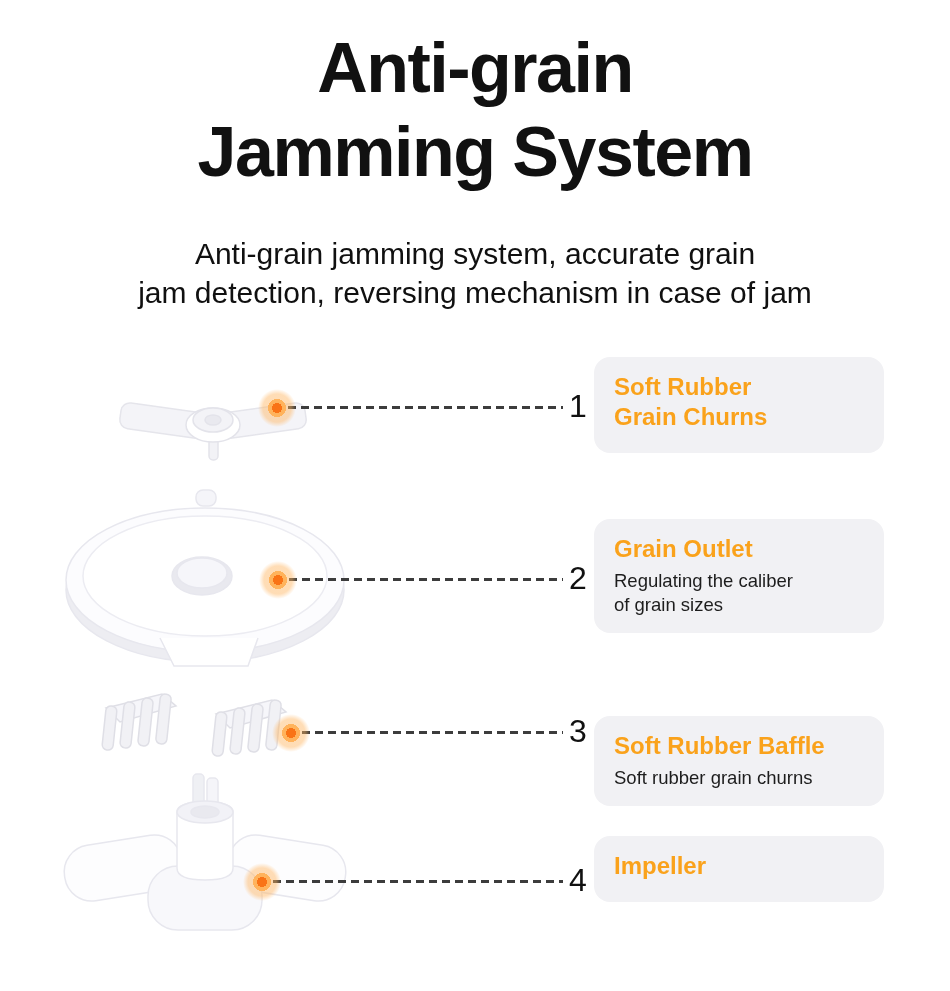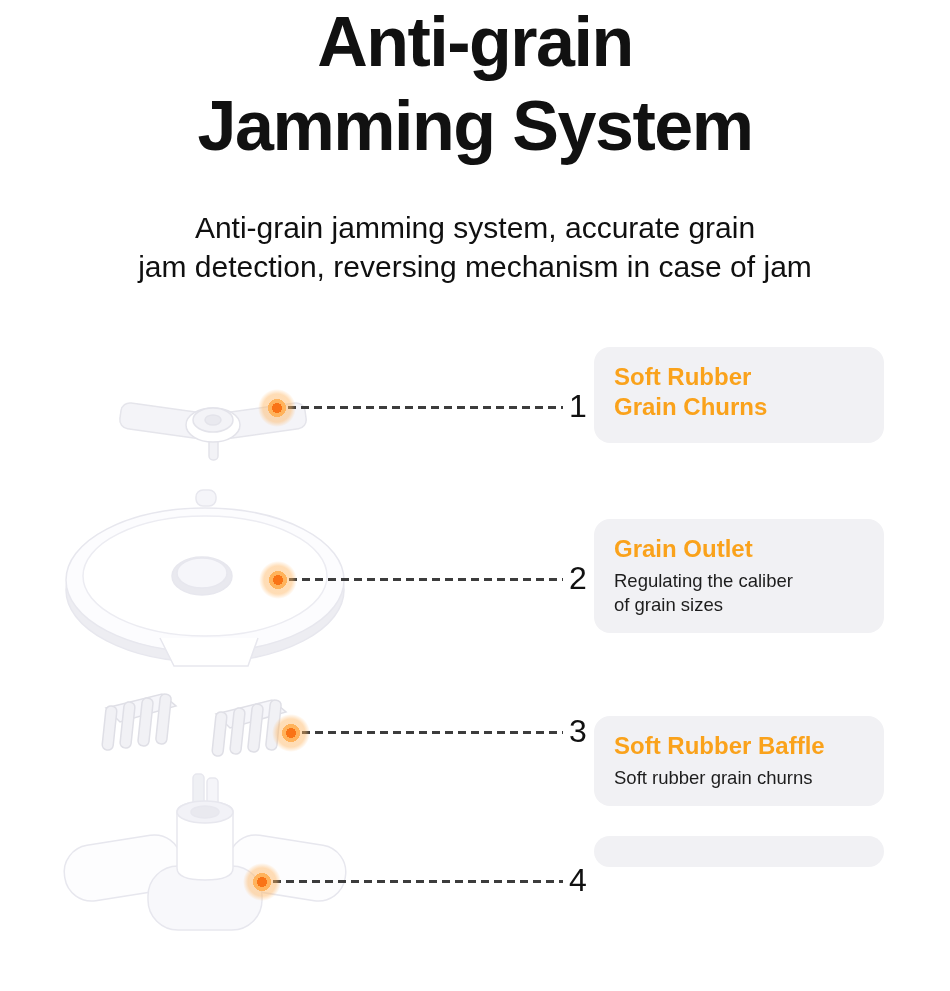--- a/index.html
+++ b/index.html
@@ -6,20 +6,21 @@
   .stage{
     position:relative;
     width:950px;height:991px;
     margin:0 auto;
     background:#ffffff;
     font-family:"Liberation Sans","DejaVu Sans",sans-serif;
     overflow:hidden;
   }
   .title{
     margin:0;
+    padding-top:26px;
     text-align:center;
     font-size:70px;
     line-height:1.2;
     font-weight:bold;
     letter-spacing:-1.5px;
     color:var(--text,#111111);
     white-space:pre-line;
   }
   .subtitle{
     margin:40px auto 0;
@@ -76,21 +77,21 @@
 
   .card{
     position:absolute;
     left:594px;width:290px;
     box-sizing:border-box;
     background:var(--card-bg,#F1F1F4);
     border-radius:16px;
     padding:15px 20px 16px;
     z-index:2;
   }
-  .c1{top:347px;}
+  .c1{top:357px;}
   .c2{top:519px;}
   .c3{top:716px;}
   .c4{top:836px;}
   .card-title{
     font-size:24px;
     font-weight:bold;
     line-height:1.26;
     color:var(--accent,#FAA21B);
     white-space:pre-line;
     margin-bottom:5px;
@@ -199,15 +200,16 @@
   <span class="num n3">3</span>
   <div class="card c3">
     <div class="card-title">Soft Rubber Baffle</div>
     <div class="card-desc">Soft rubber grain churns</div>
   </div>
 
   <span class="dot d4"></span>
   <span class="dash l4"></span>
   <span class="num n4">4</span>
   <div class="card c4">
+    <div class="card-title">Impeller</div>
   </div>
 
 </div>
 
 </body></html>

